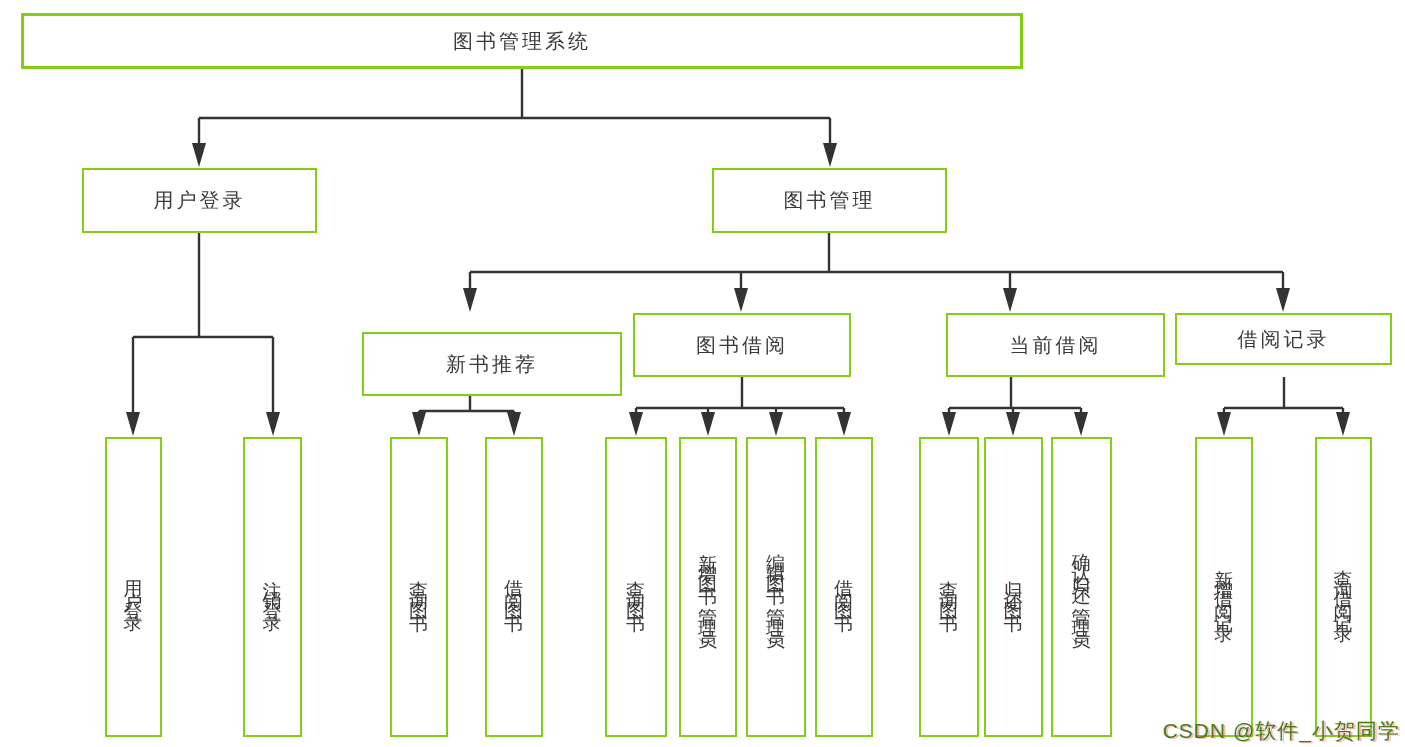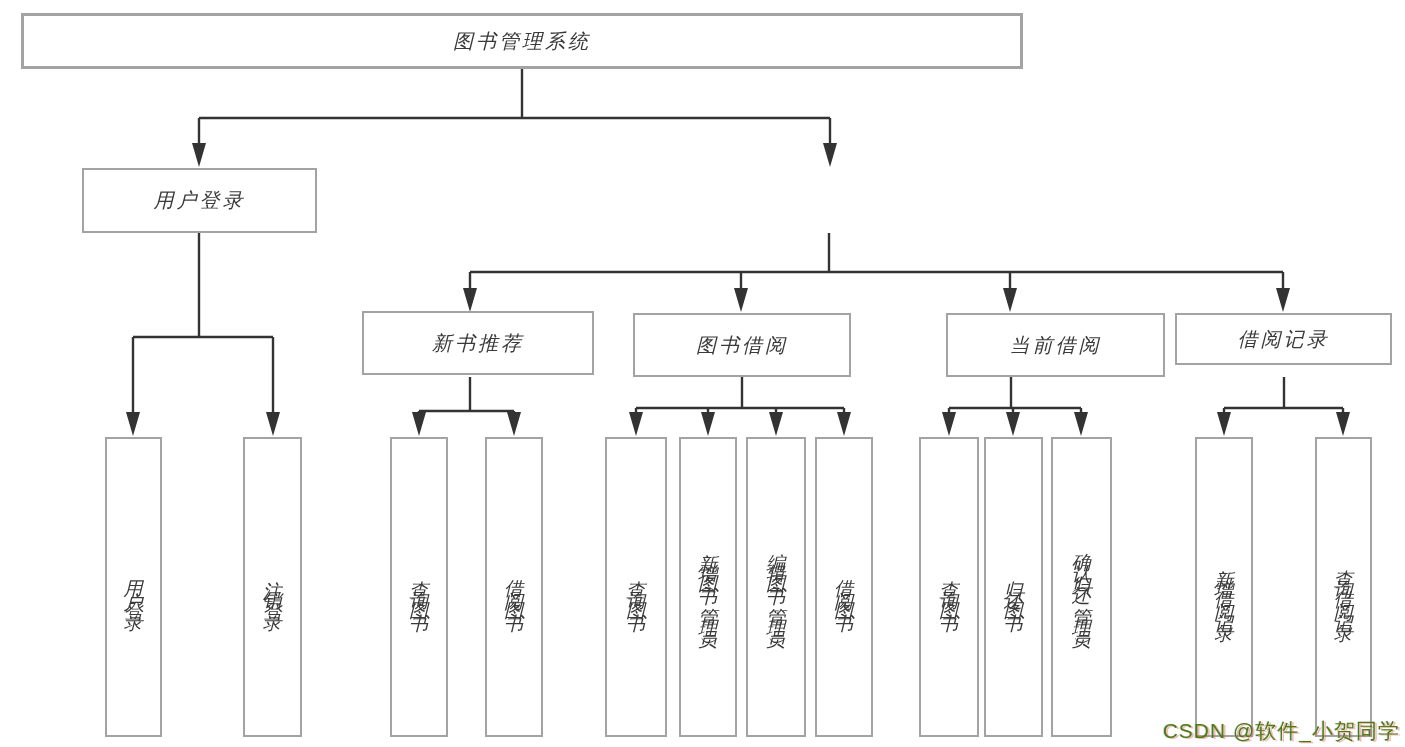--- a/index.html
+++ b/index.html
@@ -20,26 +20,25 @@
     position: absolute;
     left: 0;
     top: 0;
     width: 1405px;
     height: 747px;
     pointer-events: none;
   }
   .node {
     position: absolute;
     box-sizing: border-box;
-    border: 2px solid #a3a3a3;
+    border: 2px solid #84cc16;
     background: #ffffff;
     display: flex;
     align-items: center;
     justify-content: center;
-    font-style: italic;
   }
   .hbox {
     font-size: 20px;
     letter-spacing: 3px;
     color: #3a3a3a;
     white-space: nowrap;
   }
   .root-box {
     border-width: 3px;
   }
@@ -130,22 +129,23 @@
       <polygon points="1013,436 1006,412 1020,412"></polygon>
       <polygon points="1081,436 1074,412 1088,412"></polygon>
       <polygon points="1224,436 1217,412 1231,412"></polygon>
       <polygon points="1343,436 1336,412 1350,412"></polygon>
     </g>
   </svg>
 
   <div class="node hbox root-box" style="left:21px;top:13px;width:1002px;height:56px">图书管理系统</div>
 
   <div class="node hbox" style="left:82px;top:168px;width:235px;height:65px">用户登录</div>
+  <div class="node hbox" style="left:712px;top:168px;width:235px;height:65px">图书管理</div>
 
-  <div class="node hbox" style="left:362px;top:311px;width:232px;height:64px">新书推荐</div>
+  <div class="node hbox" style="left:362px;top:332px;width:260px;height:64px">新书推荐</div>
   <div class="node hbox" style="left:633px;top:313px;width:218px;height:64px">图书借阅</div>
   <div class="node hbox" style="left:946px;top:313px;width:219px;height:64px">当前借阅</div>
   <div class="node hbox" style="left:1175px;top:313px;width:217px;height:52px">借阅记录</div>
 
   <div class="node vbox" style="left:105px;top:437px;width:57px;height:300px">
     <span class="vtext">用户登录</span>
   </div>
   <div class="node vbox" style="left:243px;top:437px;width:59px;height:300px">
     <span class="vtext">注销登录</span>
   </div>

